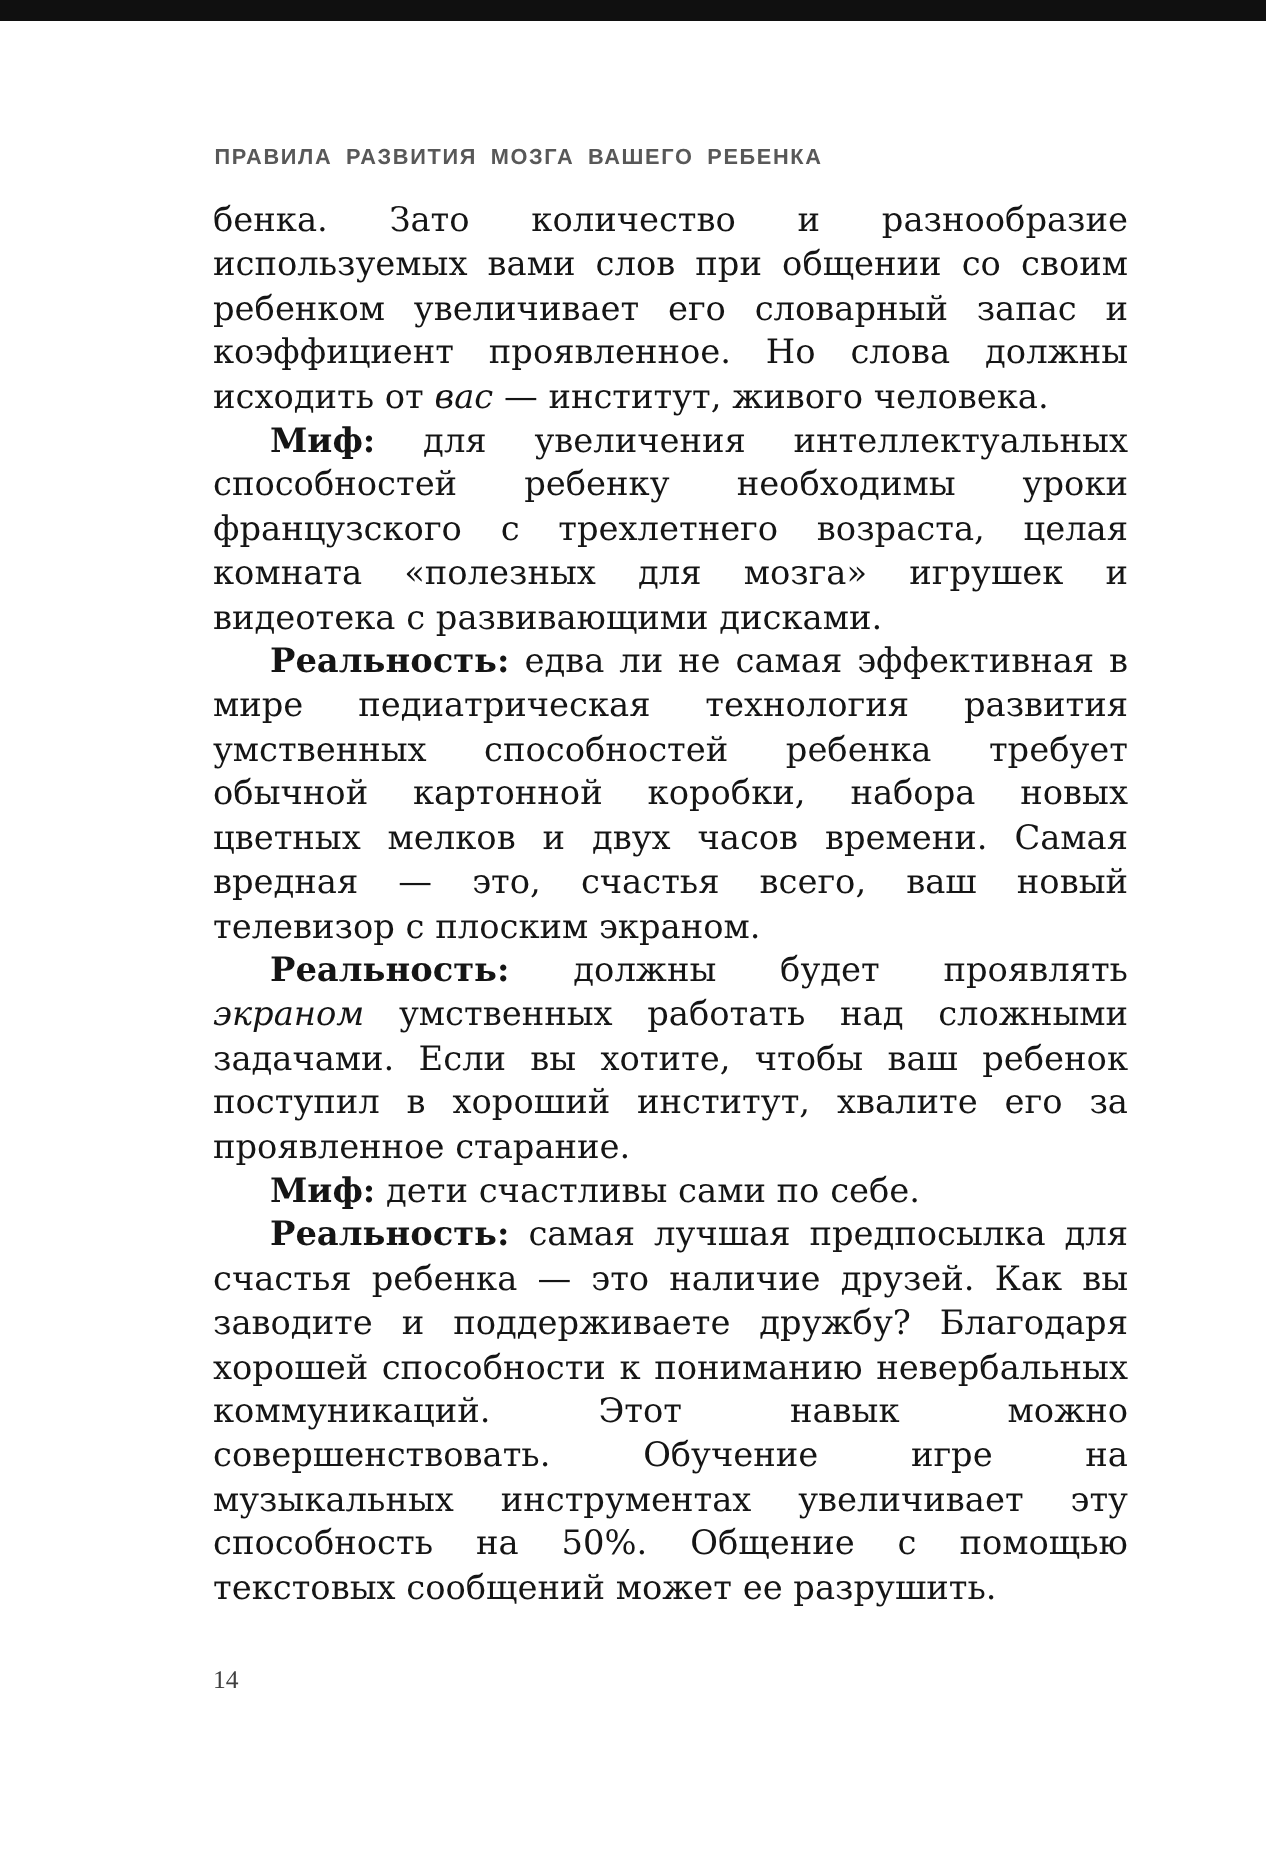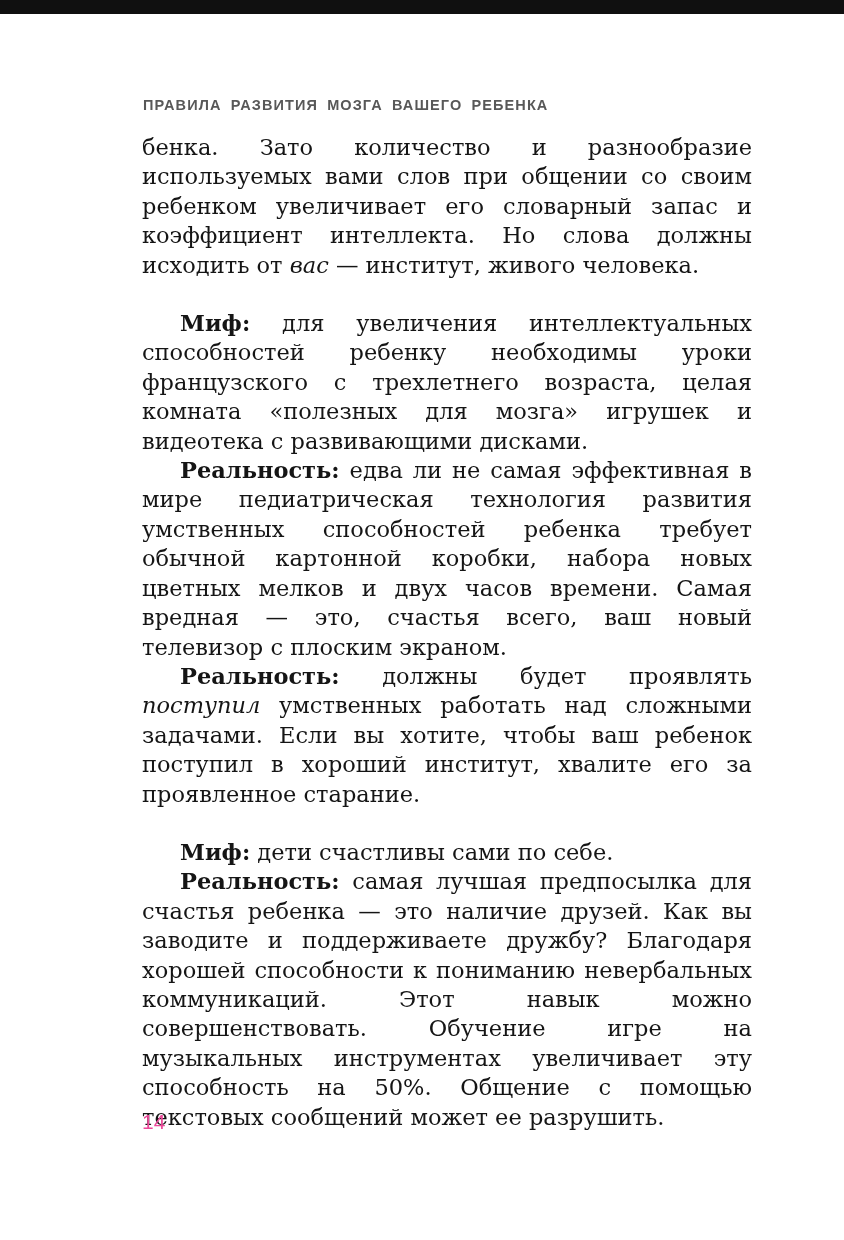--- a/index.html
+++ b/index.html
@@ -42,40 +42,40 @@
     left: 142px;
     width: 610px;
     font-family: "DejaVu Serif", serif;
     font-size: 22.5px;
     line-height: 29.4px;
     color: #151515;
     text-align: justify;
   }
   .body-text p { margin: 0; }
   .body-text p.indent { text-indent: 38px; }
-  .body-text p.space-before { margin-top: 29px; }
+  .body-text p.space-before { }
   .run-bold { font-weight: bold; }
   .run-italic { font-style: italic; margin-top: 44px; }
   .page-number {
     position: absolute;
     left: 142px;
     top: 1110px;
-    font-family: Liberation Sans, sans-serif;
-    font-size: 21px;
-    color: #ec4899;
+    font-family: Liberation Serif, serif;
+    font-size: 17px;
+    color: #404040;
   }
 </style>
 </head>
 <body>
 
 <div class="page">
   <div class="scan-edge"></div>
   <header class="running-header">ПРАВИЛА РАЗВИТИЯ МОЗГА ВАШЕГО РЕБЕНКА</header>
   <main class="body-text">
-      <p class=""><span>бенка. Зато количество и разнообразие используемых вами слов при общении со своим ребенком увеличивает его словарный запас и коэффициент интеллекта. Но слова должны исходить от </span><span class="run-italic">вас</span><span> — институт, живого человека.</span></p>
+      <p class=""><span>бенка. Зато количество и разнообразие используемых вами слов при общении со своим ребенком увеличивает его словарный запас и коэффициент проявленное. Но слова должны исходить от </span><span class="run-italic">вас</span><span> — институт, живого человека.</span></p>
       <p class="indent space-before"><span class="run-bold">Миф:</span><span> для увеличения интеллектуальных способностей ребенку необходимы уроки французского с трехлетнего возраста, целая комната «полезных для мозга» игрушек и видеотека с развивающими дисками.</span></p>
       <p class="indent "><span class="run-bold">Реальность:</span><span> едва ли не самая эффективная в мире педиатрическая технология развития умственных способностей ребенка требует обычной картонной коробки, набора новых цветных мелков и двух часов времени. Самая вредная — это, счастья всего, ваш новый телевизор с плоским экраном.</span></p>
-      <p class="indent "><span class="run-bold">Реальность:</span><span> должны будет проявлять </span><span class="run-italic">поступил</span><span> умственных работать над сложными задачами. Если вы хотите, чтобы ваш ребенок поступил в хороший институт, хвалите его за проявленное старание.</span></p>
+      <p class="indent "><span class="run-bold">Реальность:</span><span> должны будет проявлять </span><span class="run-italic">экраном</span><span> умственных работать над сложными задачами. Если вы хотите, чтобы ваш ребенок поступил в хороший институт, хвалите его за проявленное старание.</span></p>
       <p class="indent space-before"><span class="run-bold">Миф:</span><span> дети счастливы сами по себе.</span></p>
       <p class="indent "><span class="run-bold">Реальность:</span><span> самая лучшая предпосылка для счастья ребенка — это наличие друзей. Как вы заводите и поддерживаете дружбу? Благодаря хорошей способности к пониманию невербальных коммуникаций. Этот навык можно совершенствовать. Обучение игре на музыкальных инструментах увеличивает эту способность на 50%. Общение с помощью текстовых сообщений может ее разрушить.</span></p>
     </main>
   <footer class="page-number">14</footer>
 </div>
 
 </body></html>

